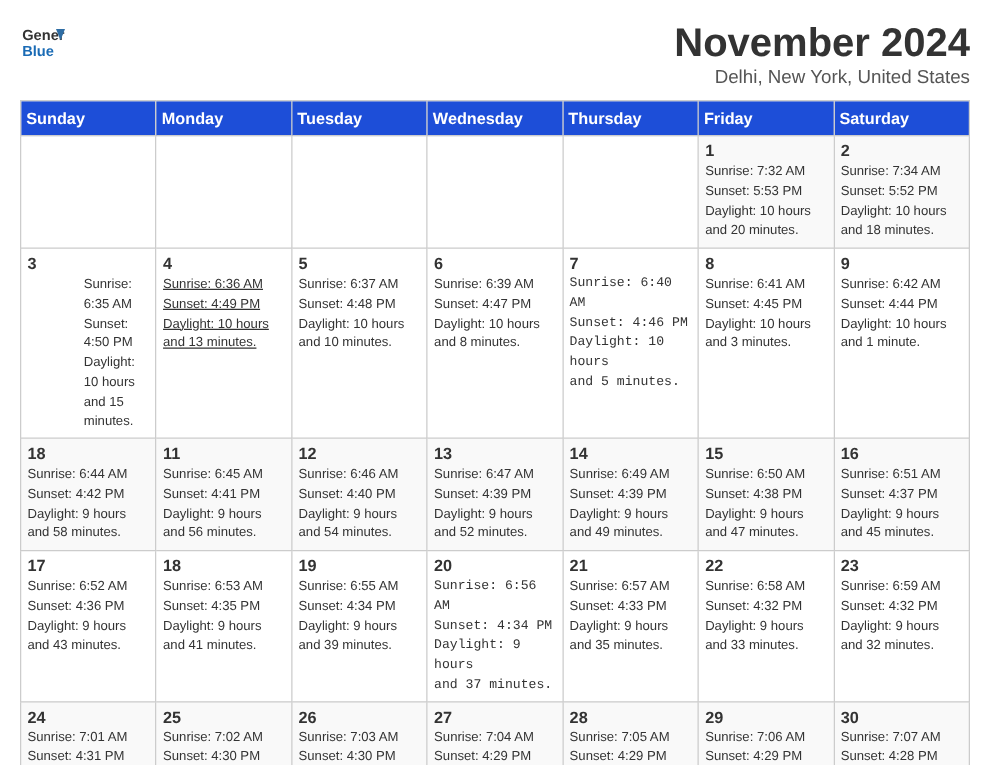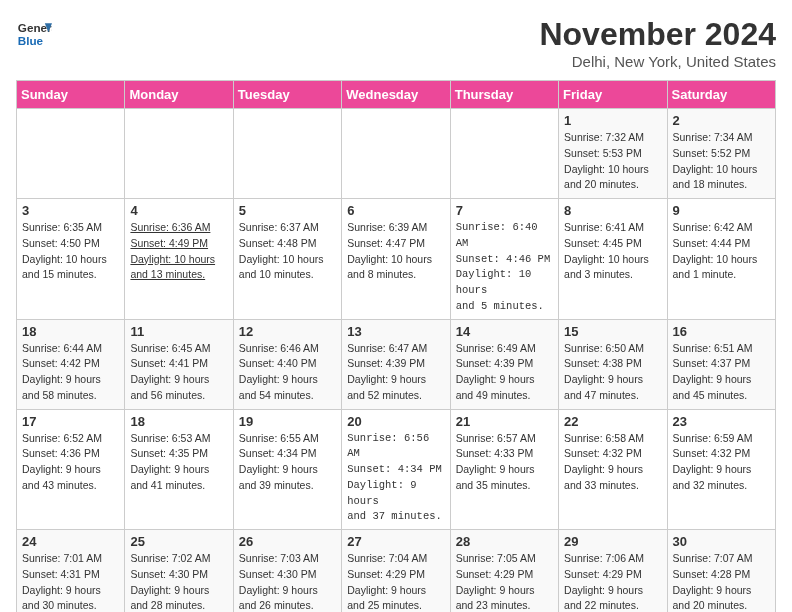--- a/index.html
+++ b/index.html
@@ -37,21 +37,21 @@
     .location {
       font-size: 15px;
       color: #555;
     }
     table {
       width: 100%;
       border-collapse: collapse;
       table-layout: fixed;
     }
     thead tr th {
-      background-color: #ec4899;
+      background-color: #1d4ed8;
       color: #fff;
       font-size: 13px;
       font-weight: bold;
       padding: 6px 4px;
       text-align: left;
       border: 1px solid #ccc;
     }
     tbody tr td {
       border: 1px solid #ccc;
       vertical-align: top;
@@ -126,21 +126,21 @@
           <span class="day-num">2</span>
           <div class="day-info" style="white-space: pre-line;">Sunrise: 7:34 AM
 Sunset: 5:52 PM
 Daylight: 10 hours
 and 18 minutes.</div>
         </td>
       </tr>
       <tr>
         <td>
           <span class="day-num">3</span>
-          <div class="day-info" style="white-space: pre-line;">Sunrise: 6:35 AM
+          <div class="day-info" style="white-space: pre-line; margin-left: 45px;">Sunrise: 6:35 AM
 Sunset: 4:50 PM
 Daylight: 10 hours
 and 15 minutes.</div>
         </td>
         <td>
           <span class="day-num">4</span>
           <div class="day-info" style="white-space: pre-line; text-decoration: underline;">Sunrise: 6:36 AM
 Sunset: 4:49 PM
 Daylight: 10 hours
 and 13 minutes.</div>

